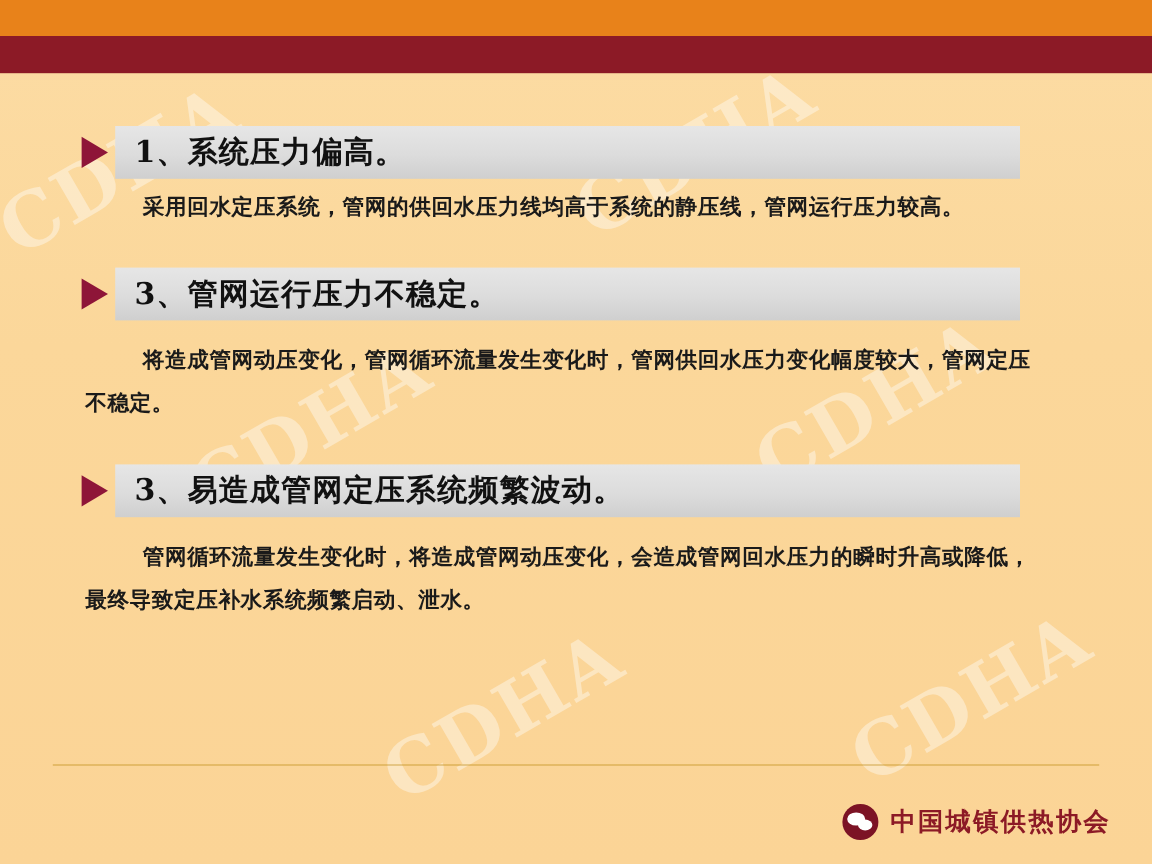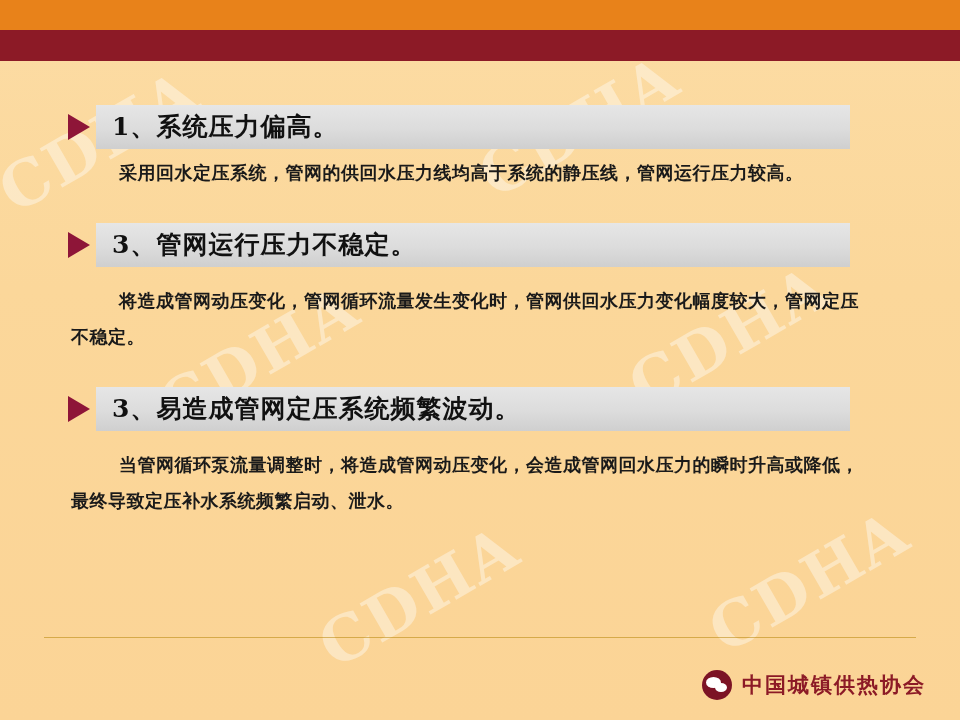--- a/index.html
+++ b/index.html
@@ -198,21 +198,21 @@
       </div>
       <div class="para">将造成管网动压变化，管网循环流量发生变化时，管网供回水压力变化幅度较大，管网定压不稳定。</div>
     </div>
 
     <div class="block b3">
       <div class="heading-row">
         <div class="bullet-tri"></div>
         <div class="heading-bar"></div>
         <div class="heading-text">3、易造成管网定压系统频繁波动。</div>
       </div>
-      <div class="para">当管网循环泵流量调整时，将造成管网动压变化，会造成管网回水压力的瞬时升高或降低，最终导致定压补水系统频繁启动、泄水。</div>
+      <div class="para">管网循环流量发生变化时，将造成管网动压变化，会造成管网回水压力的瞬时升高或降低，最终导致定压补水系统频繁启动、泄水。</div>
     </div>
 
   </div>
 
   <div class="footer-rule"></div>
 
   <div class="footer">
     <div class="wechat-icon"></div>
     <div class="footer-org">中国城镇供热协会</div>
   </div>

